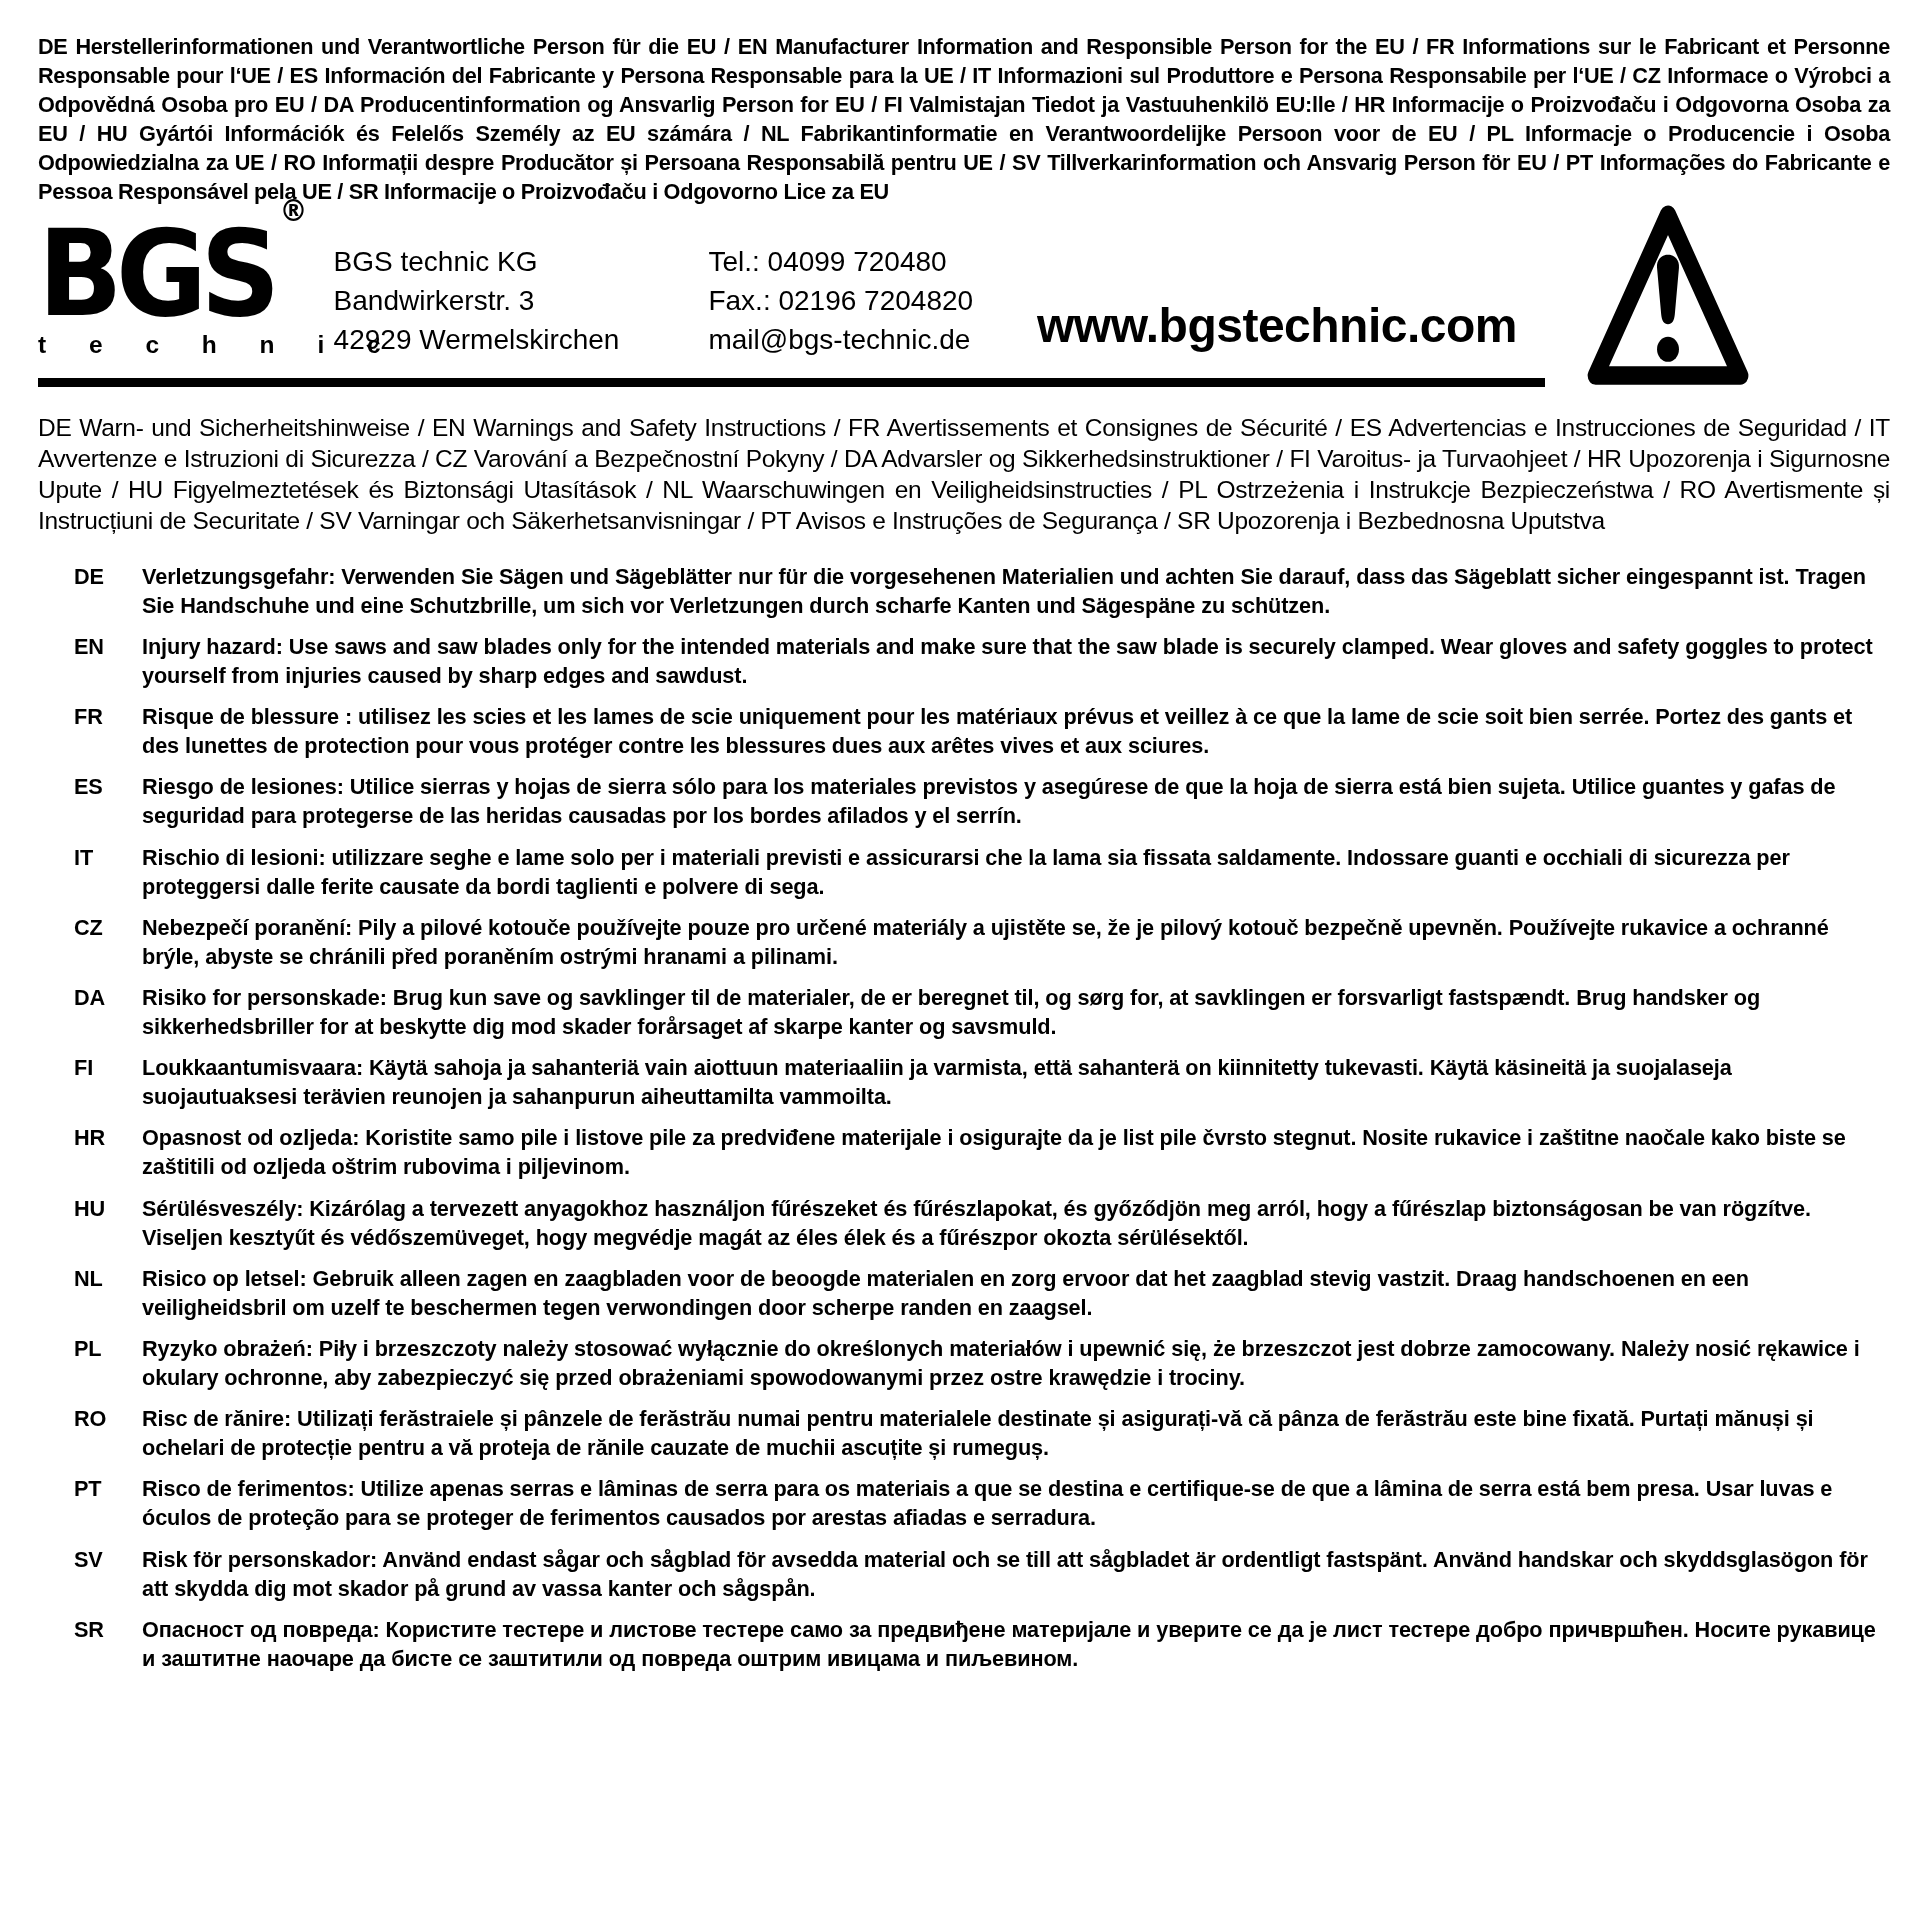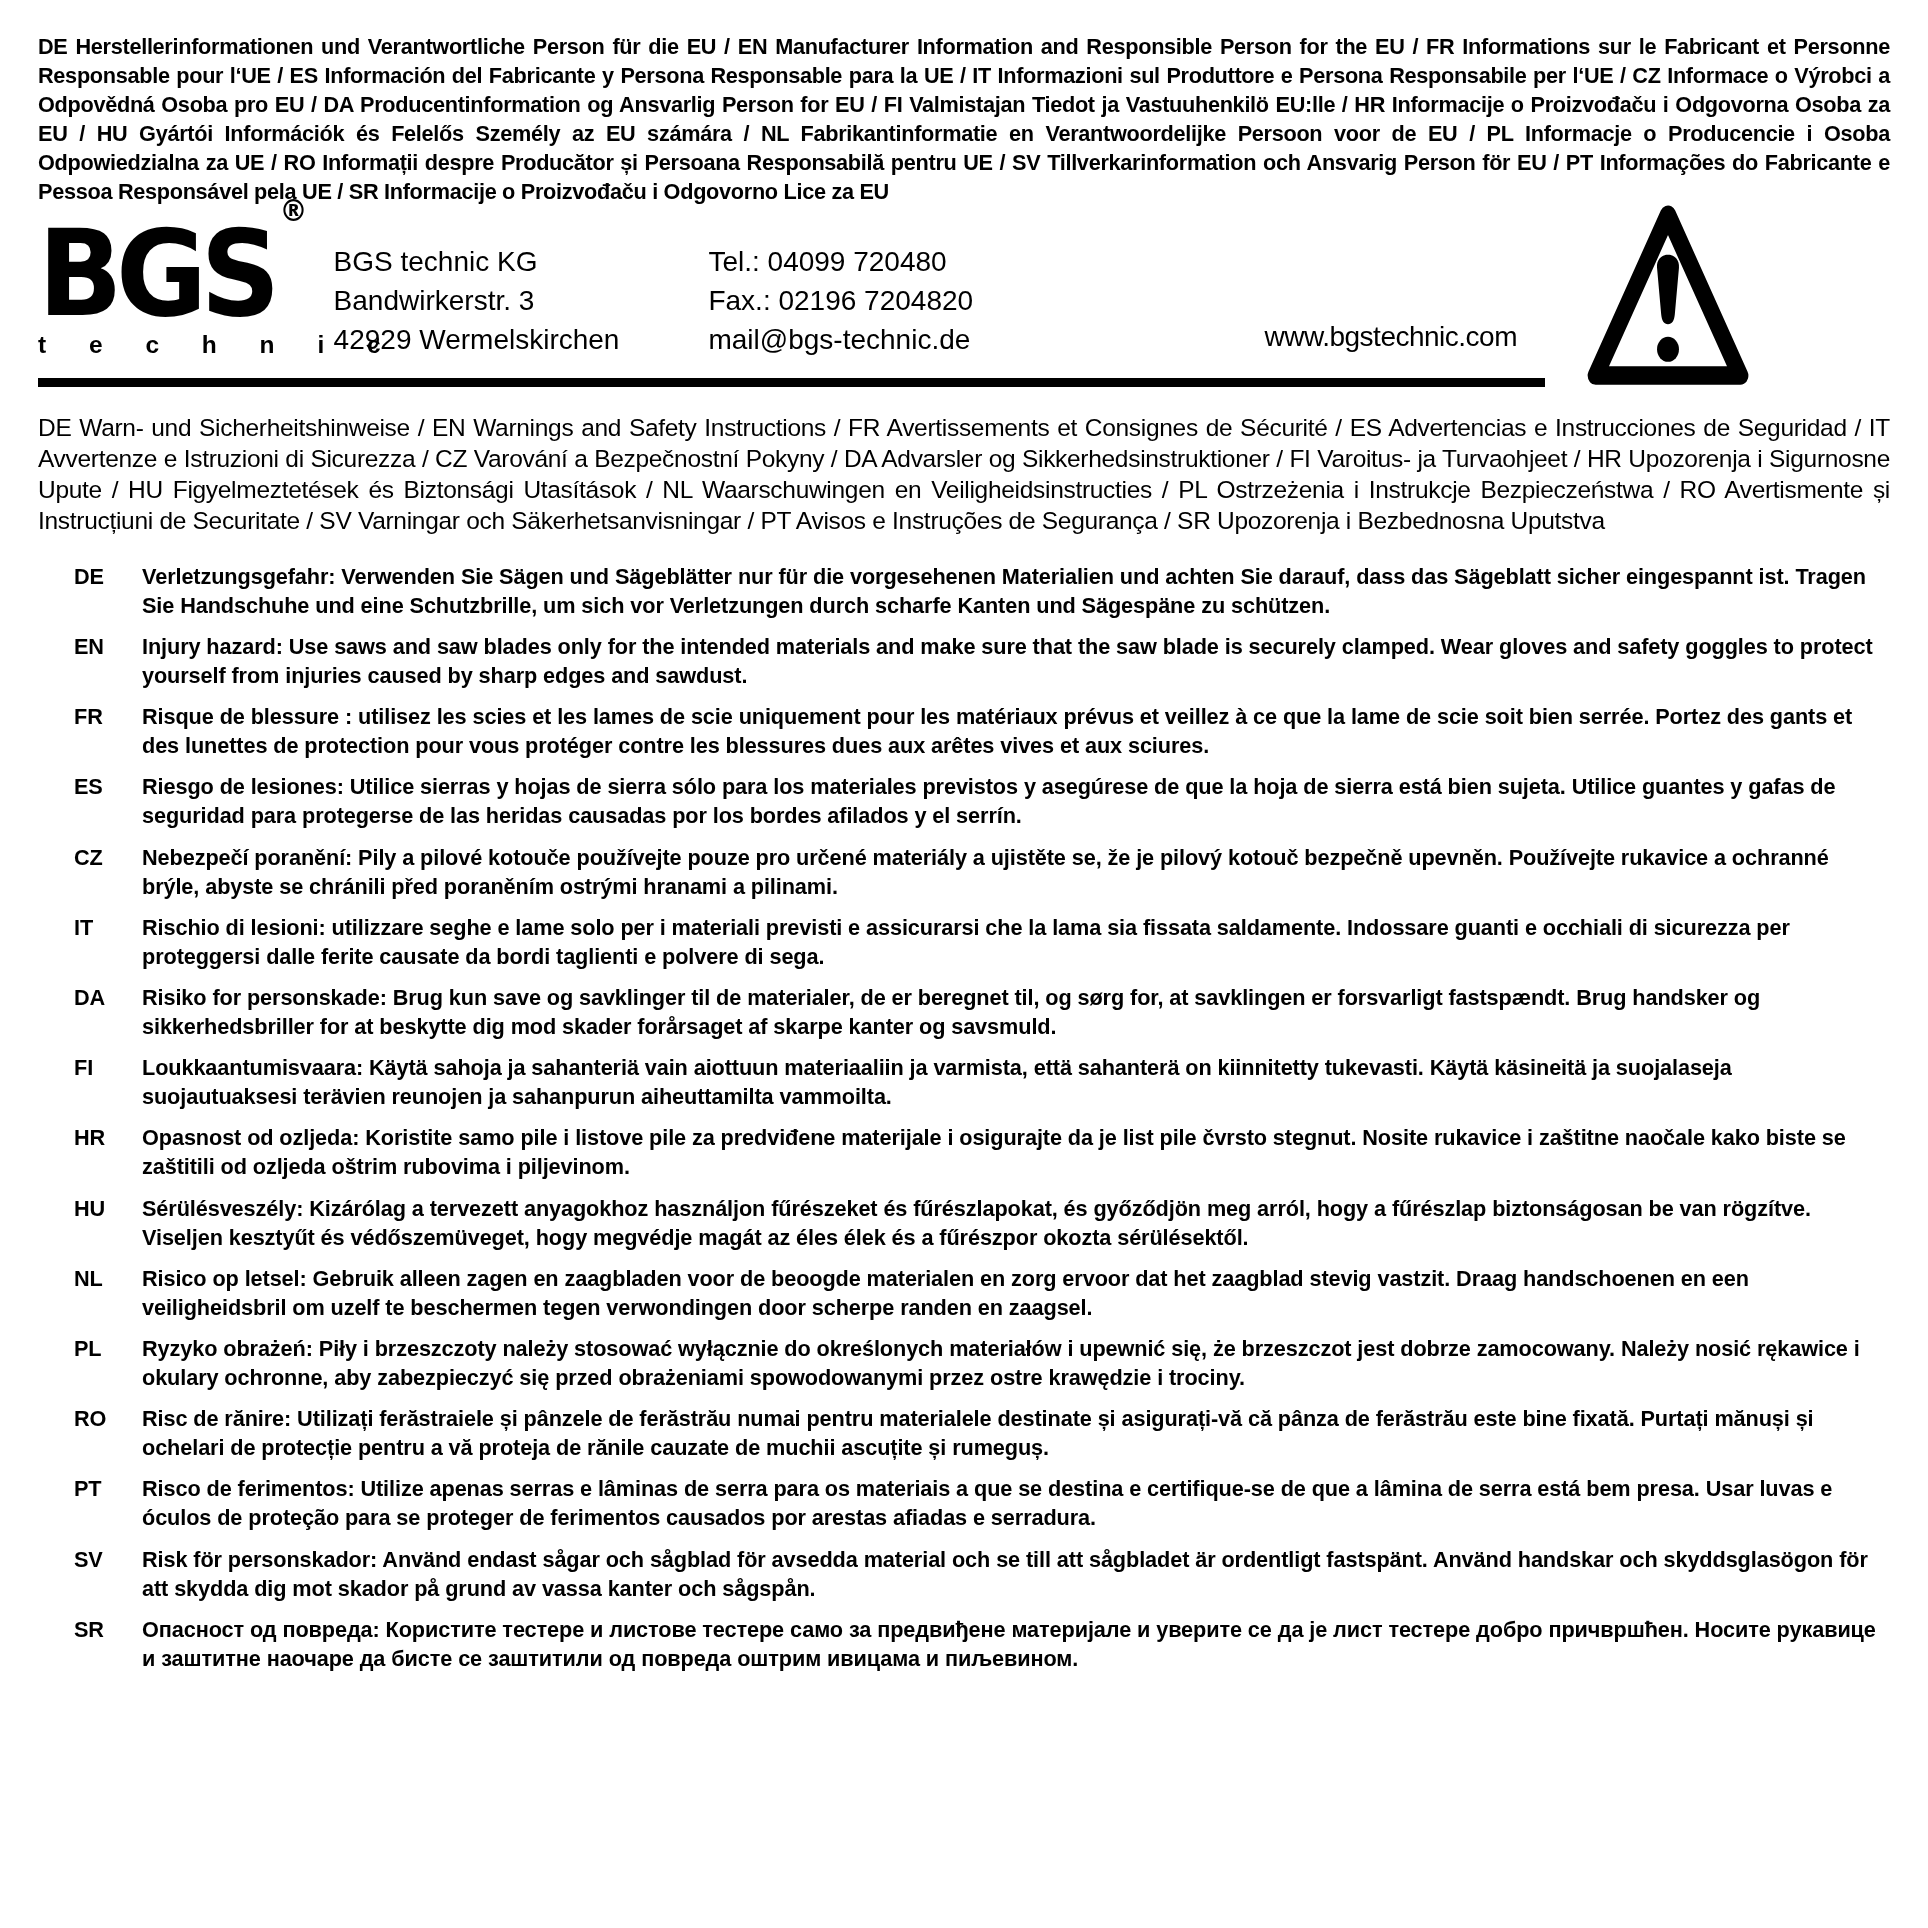--- a/index.html
+++ b/index.html
@@ -50,22 +50,22 @@
     font-size:24.5px;
     letter-spacing:18px;
     margin-top:1.9px;
     white-space:nowrap;
   }
   .addr-col { margin-left:22.6px; font-size:28px; line-height:39px; }
   .tel-col  { margin-left:89px; font-size:28px; line-height:39px; }
   .website  {
     margin-left:auto;
     margin-right:28px;
-    font-weight:normal;
-    font-size:28px;
+    font-weight:bold;
+    font-size:48px;
     letter-spacing:-0.5px;
     position:relative; top:-5.6px;
     white-space:nowrap;
   }
   .rule { width:1507px; height:9.4px; background:#000; margin-top:19px; }
   .warning-triangle {
     position:absolute;
     right:141px; bottom:0;
     width:162px; height:185px;
   }
@@ -147,30 +147,30 @@
       <span class="code">FR</span>
       <span class="text">Risque de blessure : utilisez les scies et les lames de scie uniquement pour les matériaux prévus et veillez à ce que la lame de scie soit bien serrée. Portez des gants et des lunettes de protection pour vous protéger contre les blessures dues aux arêtes vives et aux sciures.</span>
     </div>
 
     <div class="safety-item">
       <span class="code">ES</span>
       <span class="text">Riesgo de lesiones: Utilice sierras y hojas de sierra sólo para los materiales previstos y asegúrese de que la hoja de sierra está bien sujeta. Utilice guantes y gafas de seguridad para protegerse de las heridas causadas por los bordes afilados y el serrín.</span>
     </div>
 
     <div class="safety-item">
+      <span class="code">IT</span>
+      <span class="text">Rischio di lesioni: utilizzare seghe e lame solo per i materiali previsti e assicurarsi che la lama sia fissata saldamente. Indossare guanti e occhiali di sicurezza per proteggersi dalle ferite causate da bordi taglienti e polvere di sega.</span>
+    </div>
+
+    <div class="safety-item">
       <span class="code">CZ</span>
       <span class="text">Nebezpečí poranění: Pily a pilové kotouče používejte pouze pro určené materiály a ujistěte se, že je pilový kotouč bezpečně upevněn. Používejte rukavice a ochranné brýle, abyste se chránili před poraněním ostrými hranami a pilinami.</span>
     </div>
 
     <div class="safety-item">
-      <span class="code">IT</span>
-      <span class="text">Rischio di lesioni: utilizzare seghe e lame solo per i materiali previsti e assicurarsi che la lama sia fissata saldamente. Indossare guanti e occhiali di sicurezza per proteggersi dalle ferite causate da bordi taglienti e polvere di sega.</span>
-    </div>
-
-    <div class="safety-item">
       <span class="code">DA</span>
       <span class="text">Risiko for personskade: Brug kun save og savklinger til de materialer, de er beregnet til, og sørg for, at savklingen er forsvarligt fastspændt. Brug handsker og sikkerhedsbriller for at beskytte dig mod skader forårsaget af skarpe kanter og savsmuld.</span>
     </div>
 
     <div class="safety-item">
       <span class="code">FI</span>
       <span class="text">Loukkaantumisvaara: Käytä sahoja ja sahanteriä vain aiottuun materiaaliin ja varmista, että sahanterä on kiinnitetty tukevasti. Käytä käsineitä ja suojalaseja suojautuaksesi terävien reunojen ja sahanpurun aiheuttamilta vammoilta.</span>
     </div>
 
     <div class="safety-item">

